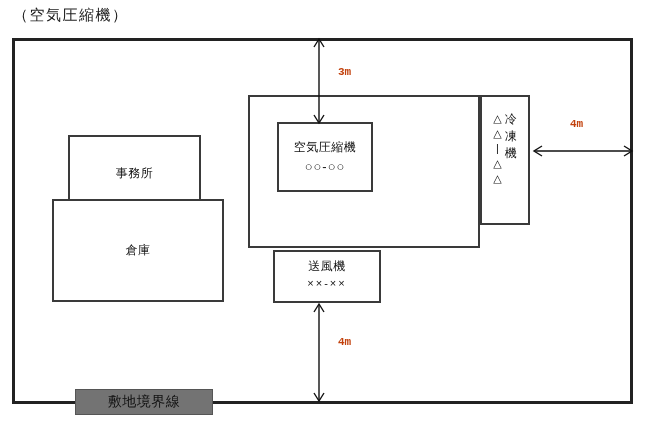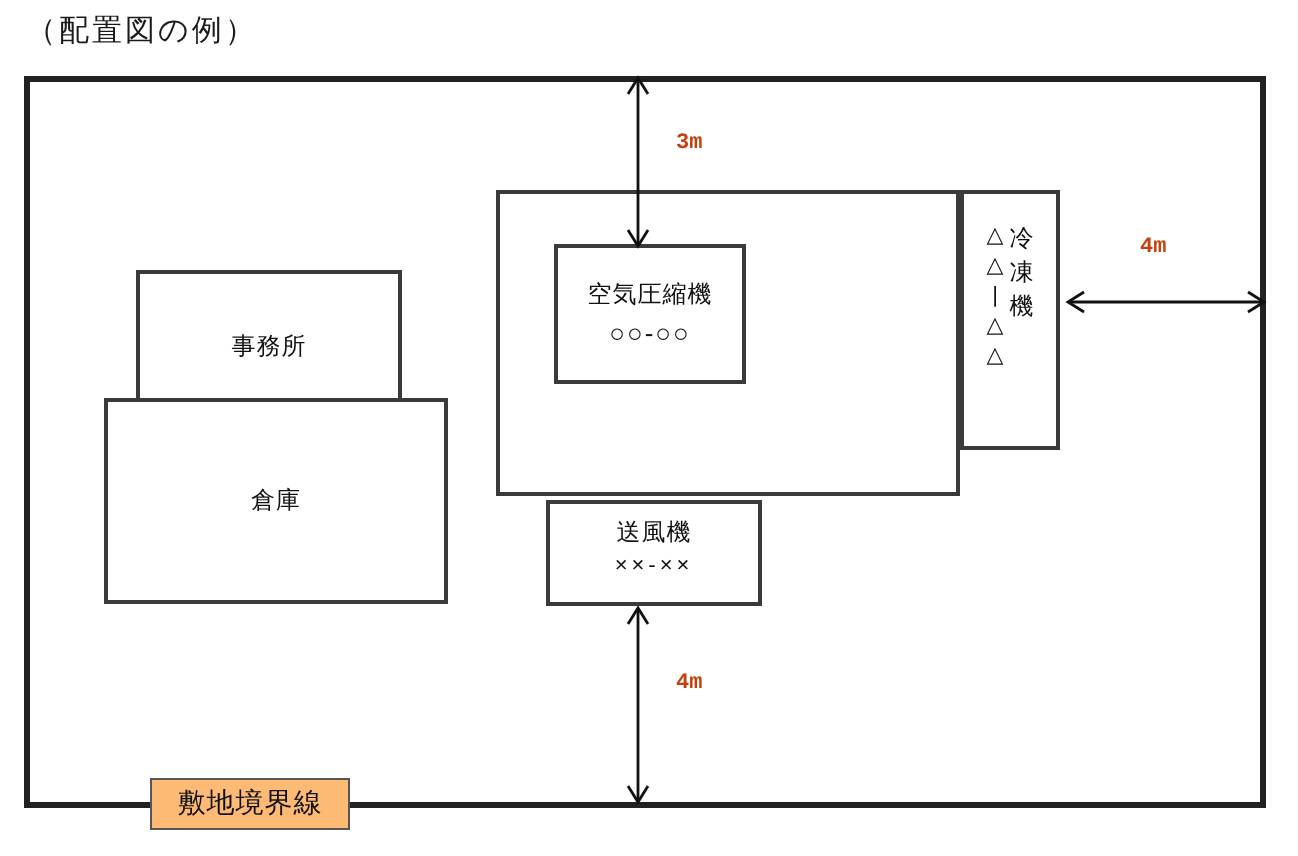--- a/index.html
+++ b/index.html
@@ -131,25 +131,25 @@
     left: 273px; top: 250px; width: 108px; height: 53px; padding-left: 25px;
   }
   #blower-box .box-label { top: 6px; }
   #blower-box .box-code  { top: 25px; font-size: 11px; letter-spacing: 2px; }
 
   
   #boundary-label-box {
     position: absolute;
     left: 75px;
     top: 389px;
-    width: 100px;
+    width: 138px;
     height: 26px;
     box-sizing: border-box;
     border: 1px solid #555555;
-    background: #fdba74;
+    background: #737373;
     display: flex;
     align-items: center;
     justify-content: center;
   }
   #boundary-label-text {
     font-family: "Liberation Serif", "DejaVu Serif", serif;
     font-size: 14px;
     letter-spacing: 0.5px;
     color: #111111;
     white-space: nowrap;
@@ -176,21 +176,21 @@
   #dim-right-text { left: 570px; top: 118px; }
 
   #dim-bottom        { left: 312px; top: 303px; }
   #dim-bottom-text   { left: 338px; top: 336px; }
 </style>
 </head>
 <body>
 
 <div id="page">
 
-  <div id="diagram-title">（配置図の例）</div>
+  <div id="diagram-title">（空気圧縮機）</div>
 
   <div id="site-boundary"></div>
 
   <div class="box" id="office-box">
     <span class="box-label">事務所</span>
   </div>
 
   <div class="box" id="warehouse-box">
     <span class="box-label">倉庫</span>
   </div>

